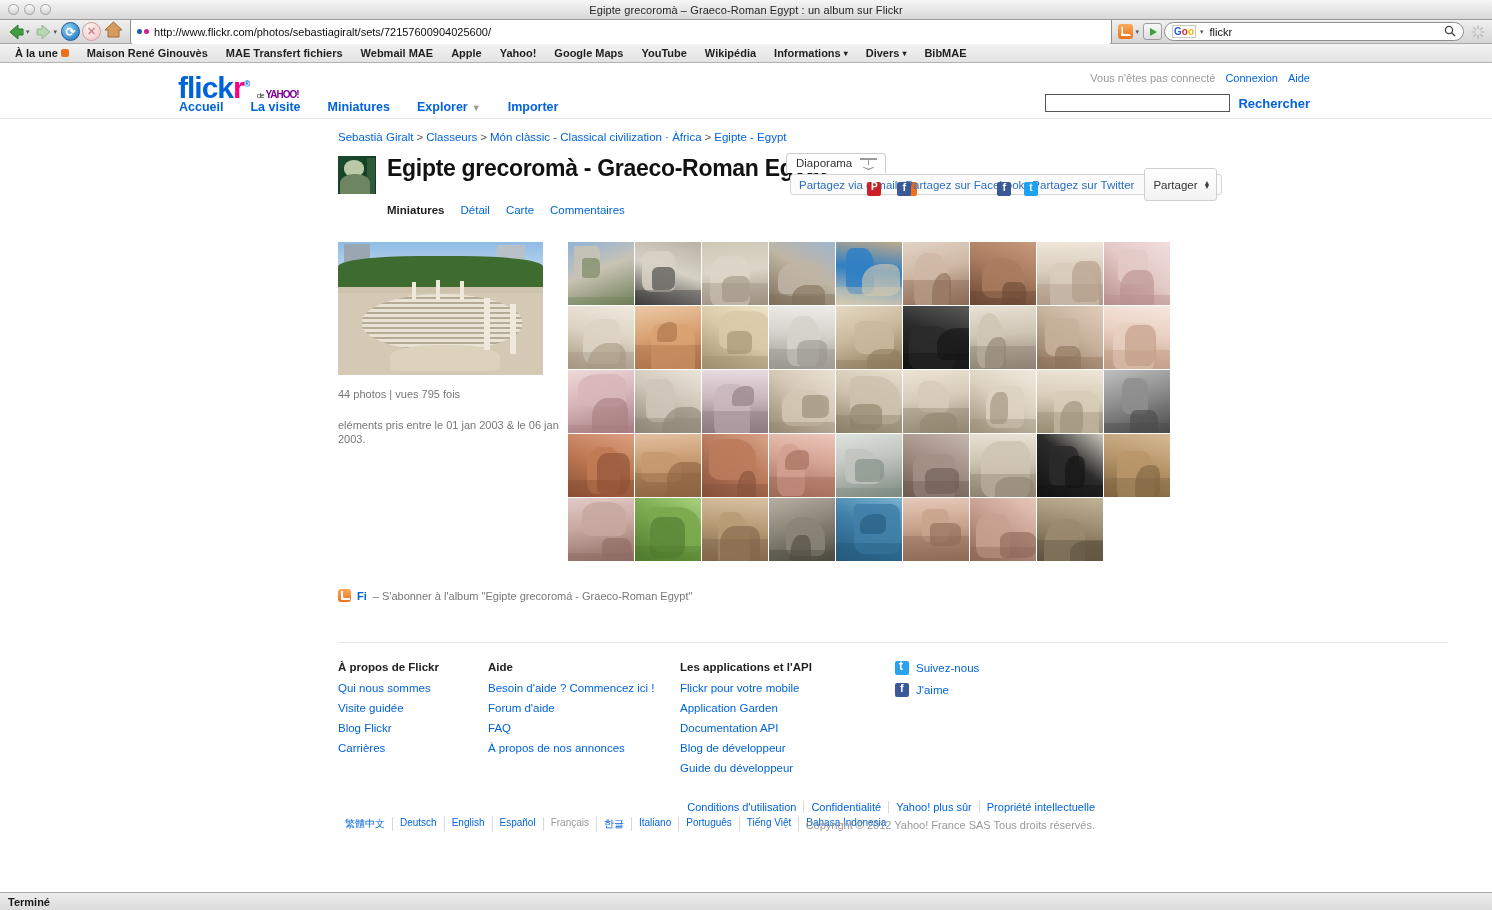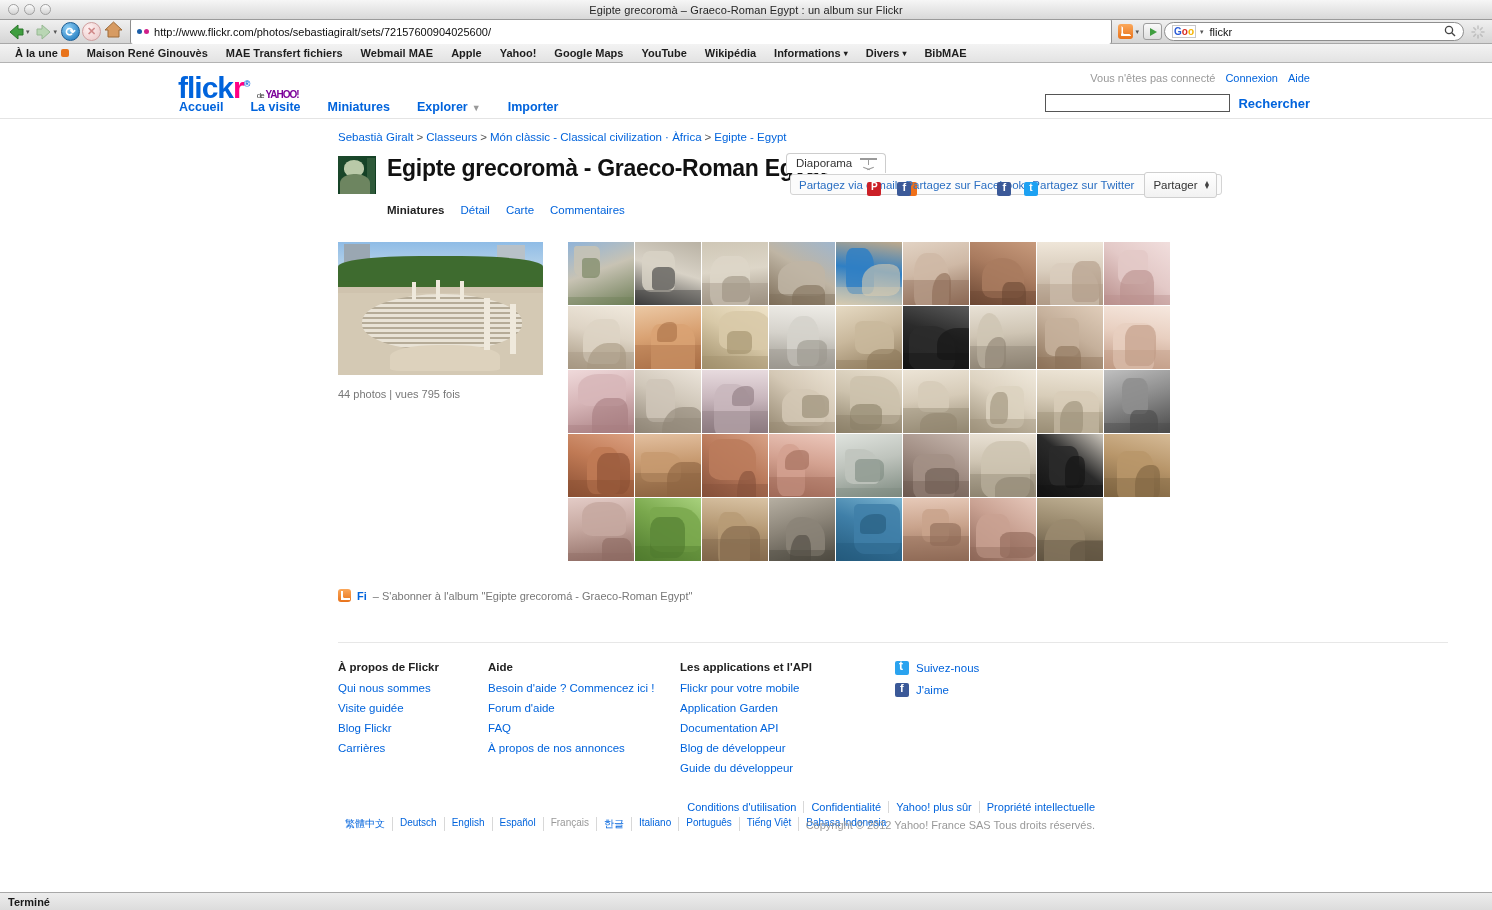--- a/index.html
+++ b/index.html
@@ -172,21 +172,21 @@
   .ico-fb  { background:#3b5998; left:-4px; }
   .ico-fb::after{content:"f"; color:#fff; font-size:11px; font-weight:bold; position:absolute; left:5px; top:-1px;}
   .ico-or  { background:#f0701a; left:108px; }
   .ico-tw  { background:#1da1f2; left:-4px; }
   .ico-tw::after{content:"t"; color:#fff; font-size:10px; font-weight:bold; position:absolute; left:5px; top:0px;}
   .ico-fb2 { background:#3b5998; left:96px; }
   .ico-fb2::after{content:"f"; color:#fff; font-size:11px; font-weight:bold; position:absolute; left:5px; top:-1px;}
   .share-btn {
     margin-left:6px; border:1px solid #cfcfcf; background:linear-gradient(to bottom,#fff,#f2f2f2);
     border-radius:3px; font-size:11.5px; color:#333; padding: 2px 6px 2px 8px;
-    display:flex; align-items:center; gap:6px; height:26px;
+    display:flex; align-items:center; gap:6px; height:33px;
   }
   .updown { display:flex; flex-direction:column; line-height:4px; font-size:7px; color:#444;}
 
   .main-area { display:flex; gap:0; margin-top:26px; }
   .leftcol { width:230px; flex:none; }
   .feature-photo { width:205px; height:133px; position:relative; overflow:hidden;
      background: linear-gradient(to bottom, #76a9d8 0%, #76a9d8 16%, #3f6b2e 16%, #3f6b2e 34%, #cfc3ae 34%, #cfc3ae 100%); }
   .fp-sky { position:absolute; inset:0 0 auto 0; height:20%; background: linear-gradient(to bottom,#8fbce6,#b9d4ea);}
   .fp-bldg { position:absolute; left:6px; top:2px; width:26px; height:22px; background:#9aa7b2;}
   .fp-bldg2 { position:absolute; right:18px; top:3px; width:28px; height:20px; background:#b8c1c8;}
@@ -459,20 +459,21 @@
               <i class="fp-amph"></i>
               <i class="fp-stage"></i>
               <i class="fp-col" style="left:74px;top:40px;height:18px;"></i>
               <i class="fp-col" style="left:98px;top:38px;height:20px;"></i>
               <i class="fp-col" style="left:122px;top:39px;height:19px;"></i>
               <i class="fp-col" style="left:146px;top:56px;height:52px;width:6px;"></i>
               <i class="fp-col" style="left:172px;top:62px;height:50px;width:6px;"></i>
             </div>
             <div class="meta">
               <div>44 photos | vues 795 fois</div>
+              <div class="line2">eléments pris entre le 01 jan 2003 &amp; le 06 jan 2003.</div>
             </div>
           </div>
 
           <div class="grid" id="photo-grid">
               <div class="thumb" style="background: linear-gradient(160deg, rgb(143, 179, 216) 0%, rgb(200, 195, 180) 45%, rgb(111, 127, 88) 100%);">
                 <i style="left: 6px; top: 4px; width: 26px; height: 30px; background: rgb(200, 195, 180); border-radius: 10% 20% 18% 24%; opacity: 0.85;"></i>
                 <i style="left: 14px; top: 16px; width: 18px; height: 20px; background: rgb(111, 127, 88); border-radius: 18% 28% 30% 16%; opacity: 0.6;"></i>
                 <i style="left: 0px; bottom: 0px; width: 66px; height: 8px; background: rgb(111, 127, 88); opacity: 0.4;"></i>
               </div>
               <div class="thumb" style="background: linear-gradient(197deg, rgb(185, 178, 164) 0%, rgb(216, 210, 198) 45%, rgb(59, 59, 59) 100%);">

